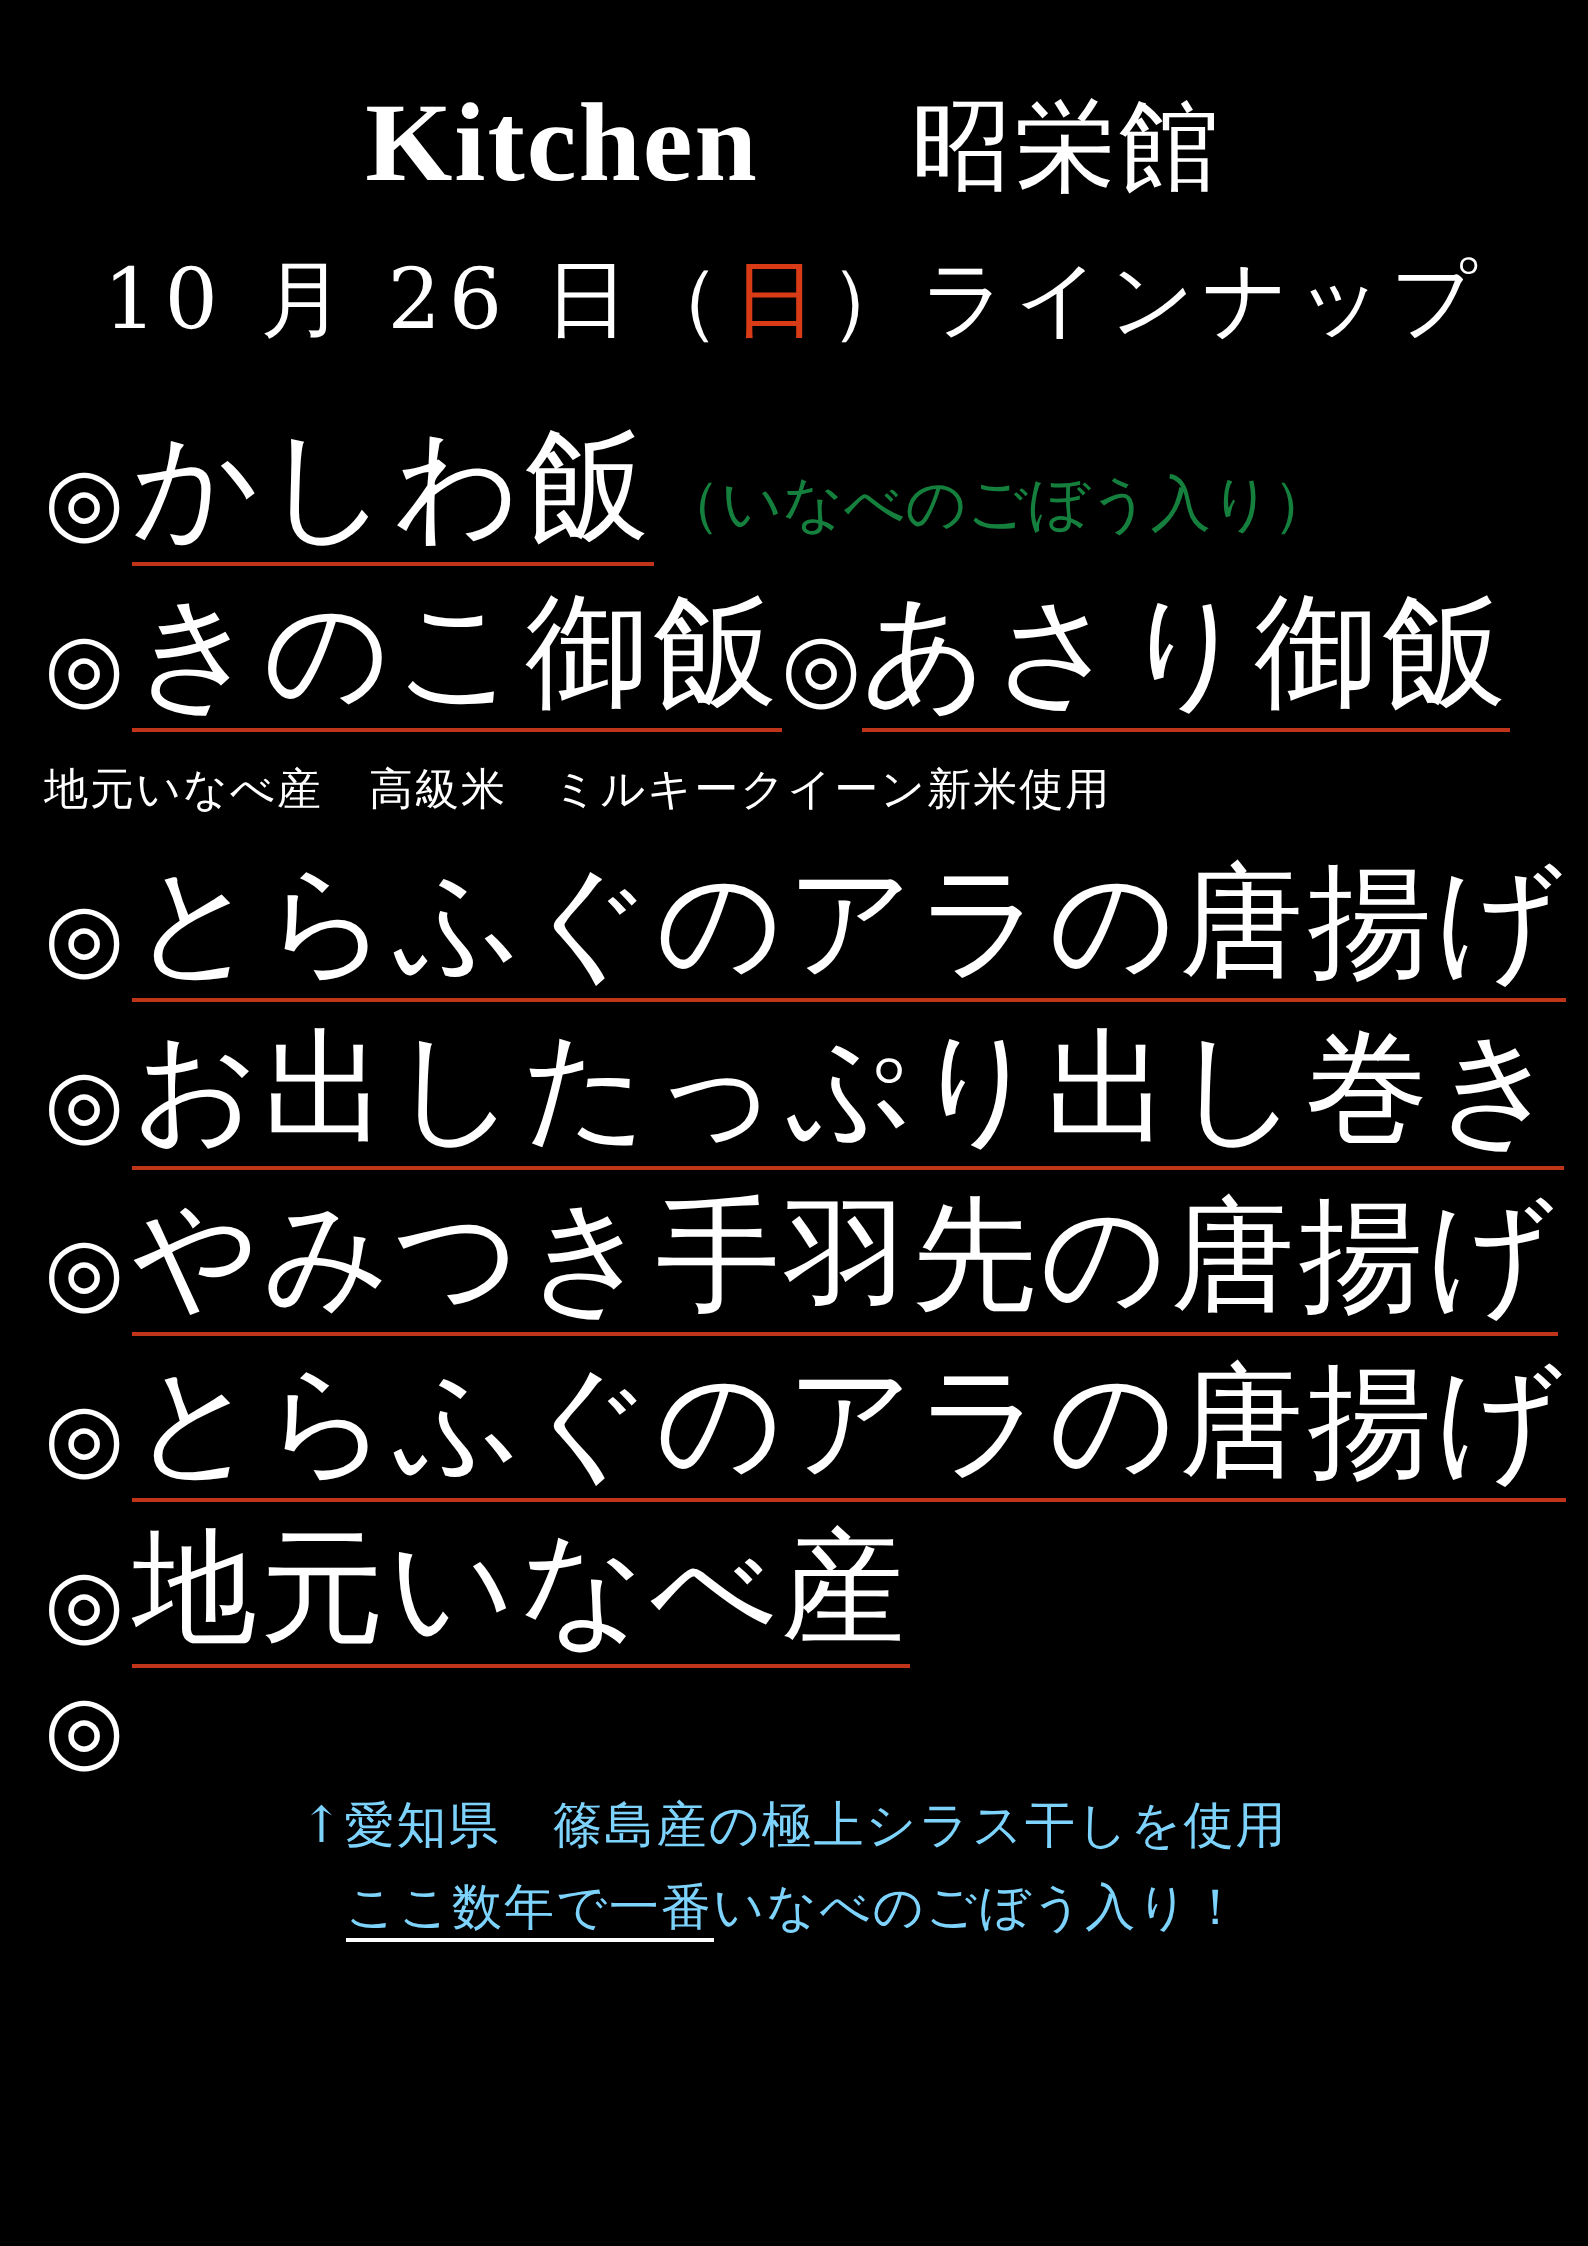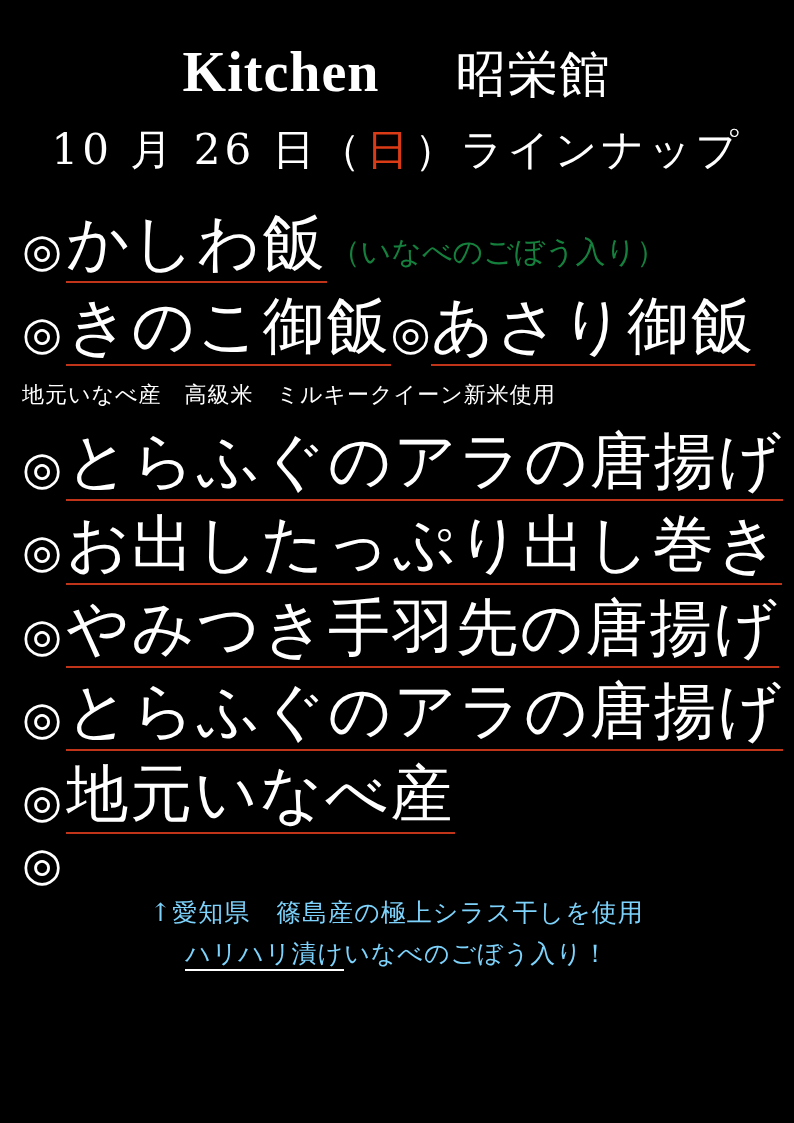--- a/index.html
+++ b/index.html
@@ -198,17 +198,17 @@
 
     <div class="menu-line">
       <span class="bullet">◎</span>
     </div>
 
   </div>
 
   <div class="footer">
     <div class="footer-line">↑愛知県　篠島産の極上シラス干しを使用</div>
     <div class="footer-line">
-      <span class="ul">ハリハリ漬け</span><span>いなべのごぼう入り！</span>
+      <span class="ul">ここ数年で一番</span><span>いなべのごぼう入り！</span>
     </div>
   </div>
 
 </div>
 
 </body></html>

